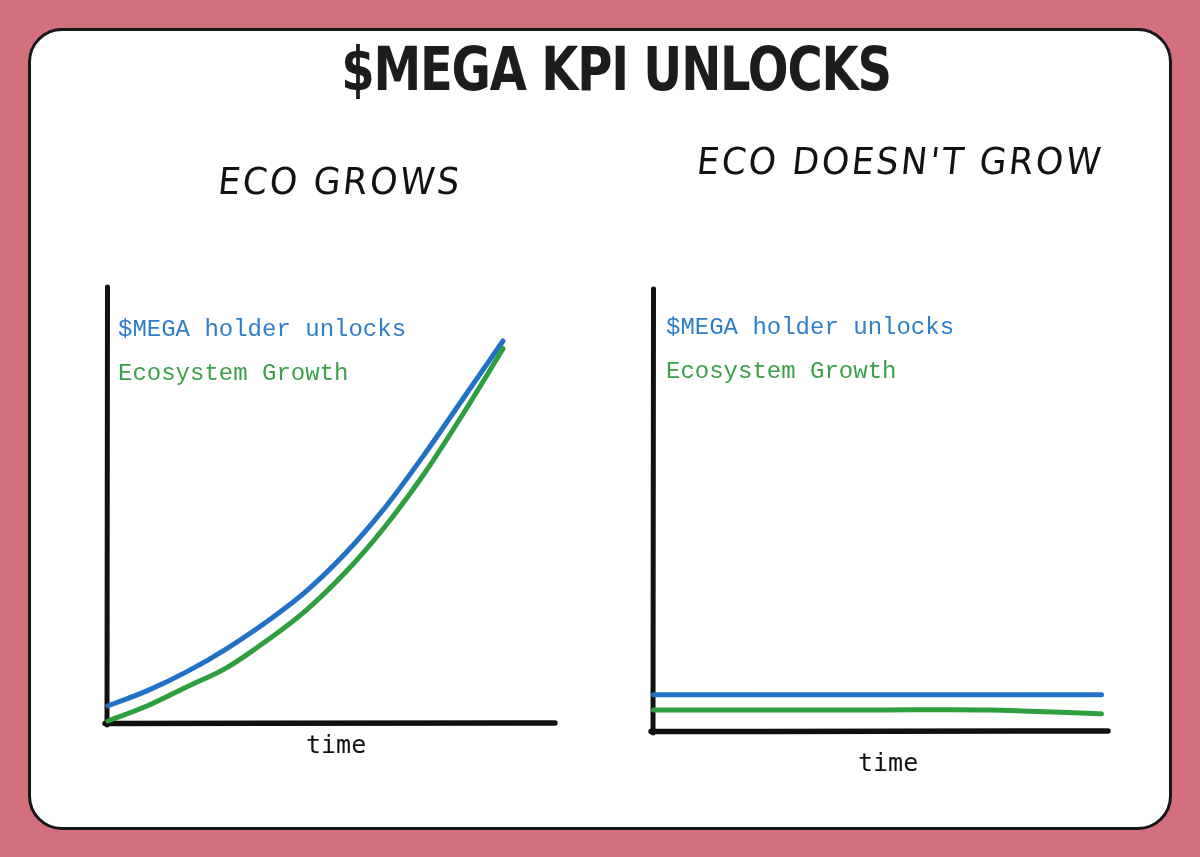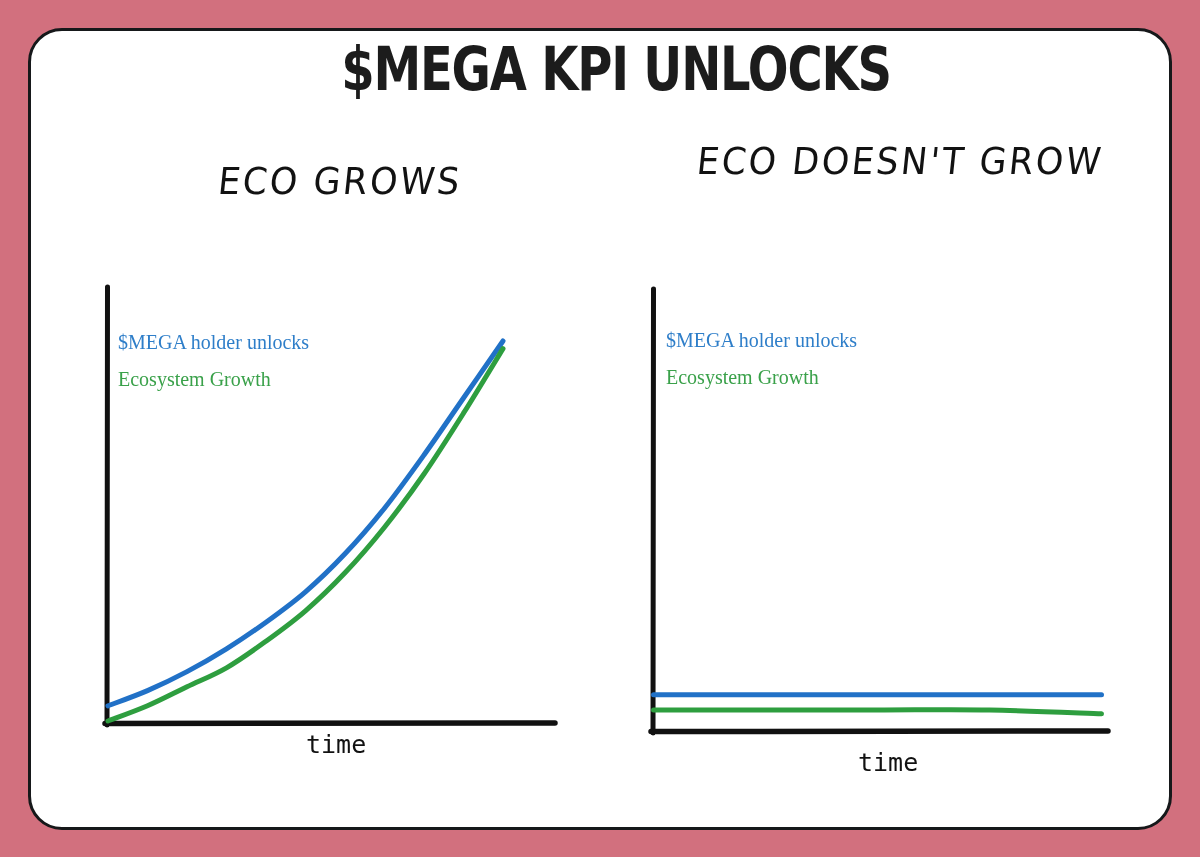--- a/index.html
+++ b/index.html
@@ -84,25 +84,24 @@
   .chart-svg {
     position: absolute;
     left: 0;
     top: 0;
     display: block;
   }
 
   
   .legend {
     position: absolute;
-    font-family: Liberation Serif, serif;
-    font-size: 20px;
+    font-family: Liberation Mono, monospace;
+    font-size: 24px;
     line-height: 1.85;
     white-space: nowrap;
-    margin-top: 16px;
   }
   #legend-left  { left: 118px; top: 308px; }
   #legend-right { left: 666px; top: 306px; }
   .legend-unlocks { color: #2e7ec9; }
   .legend-growth  { color: #3aa14a; }
 
   
   .axis-caption {
     position: absolute;
     font-family: "DejaVu Sans Mono", monospace;

